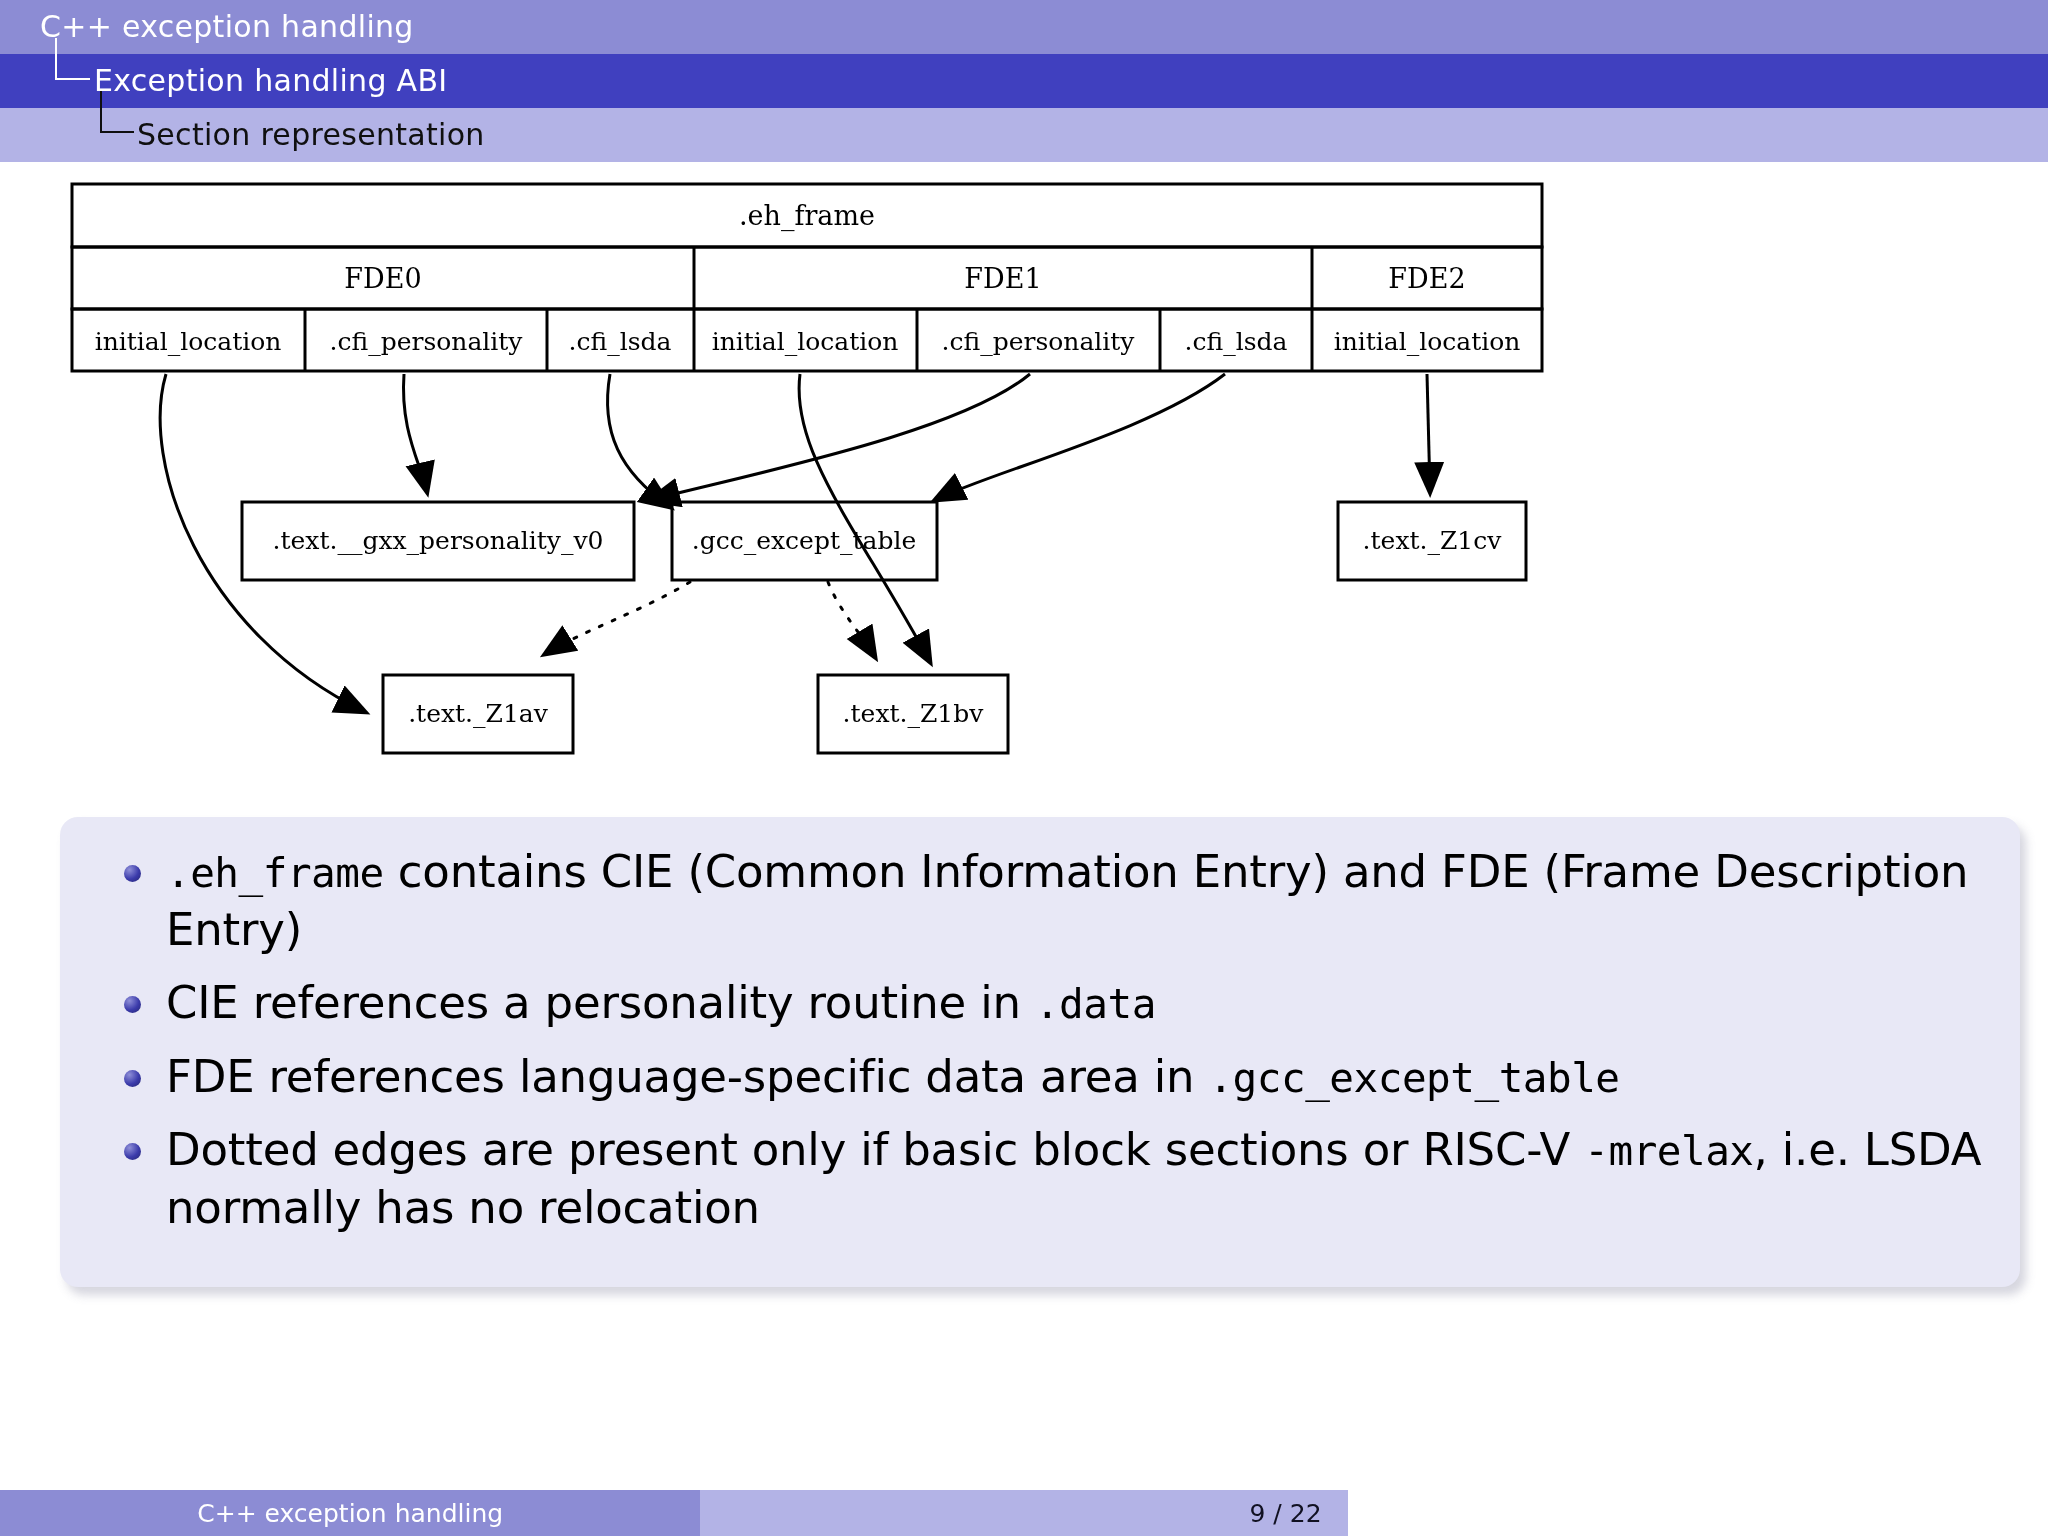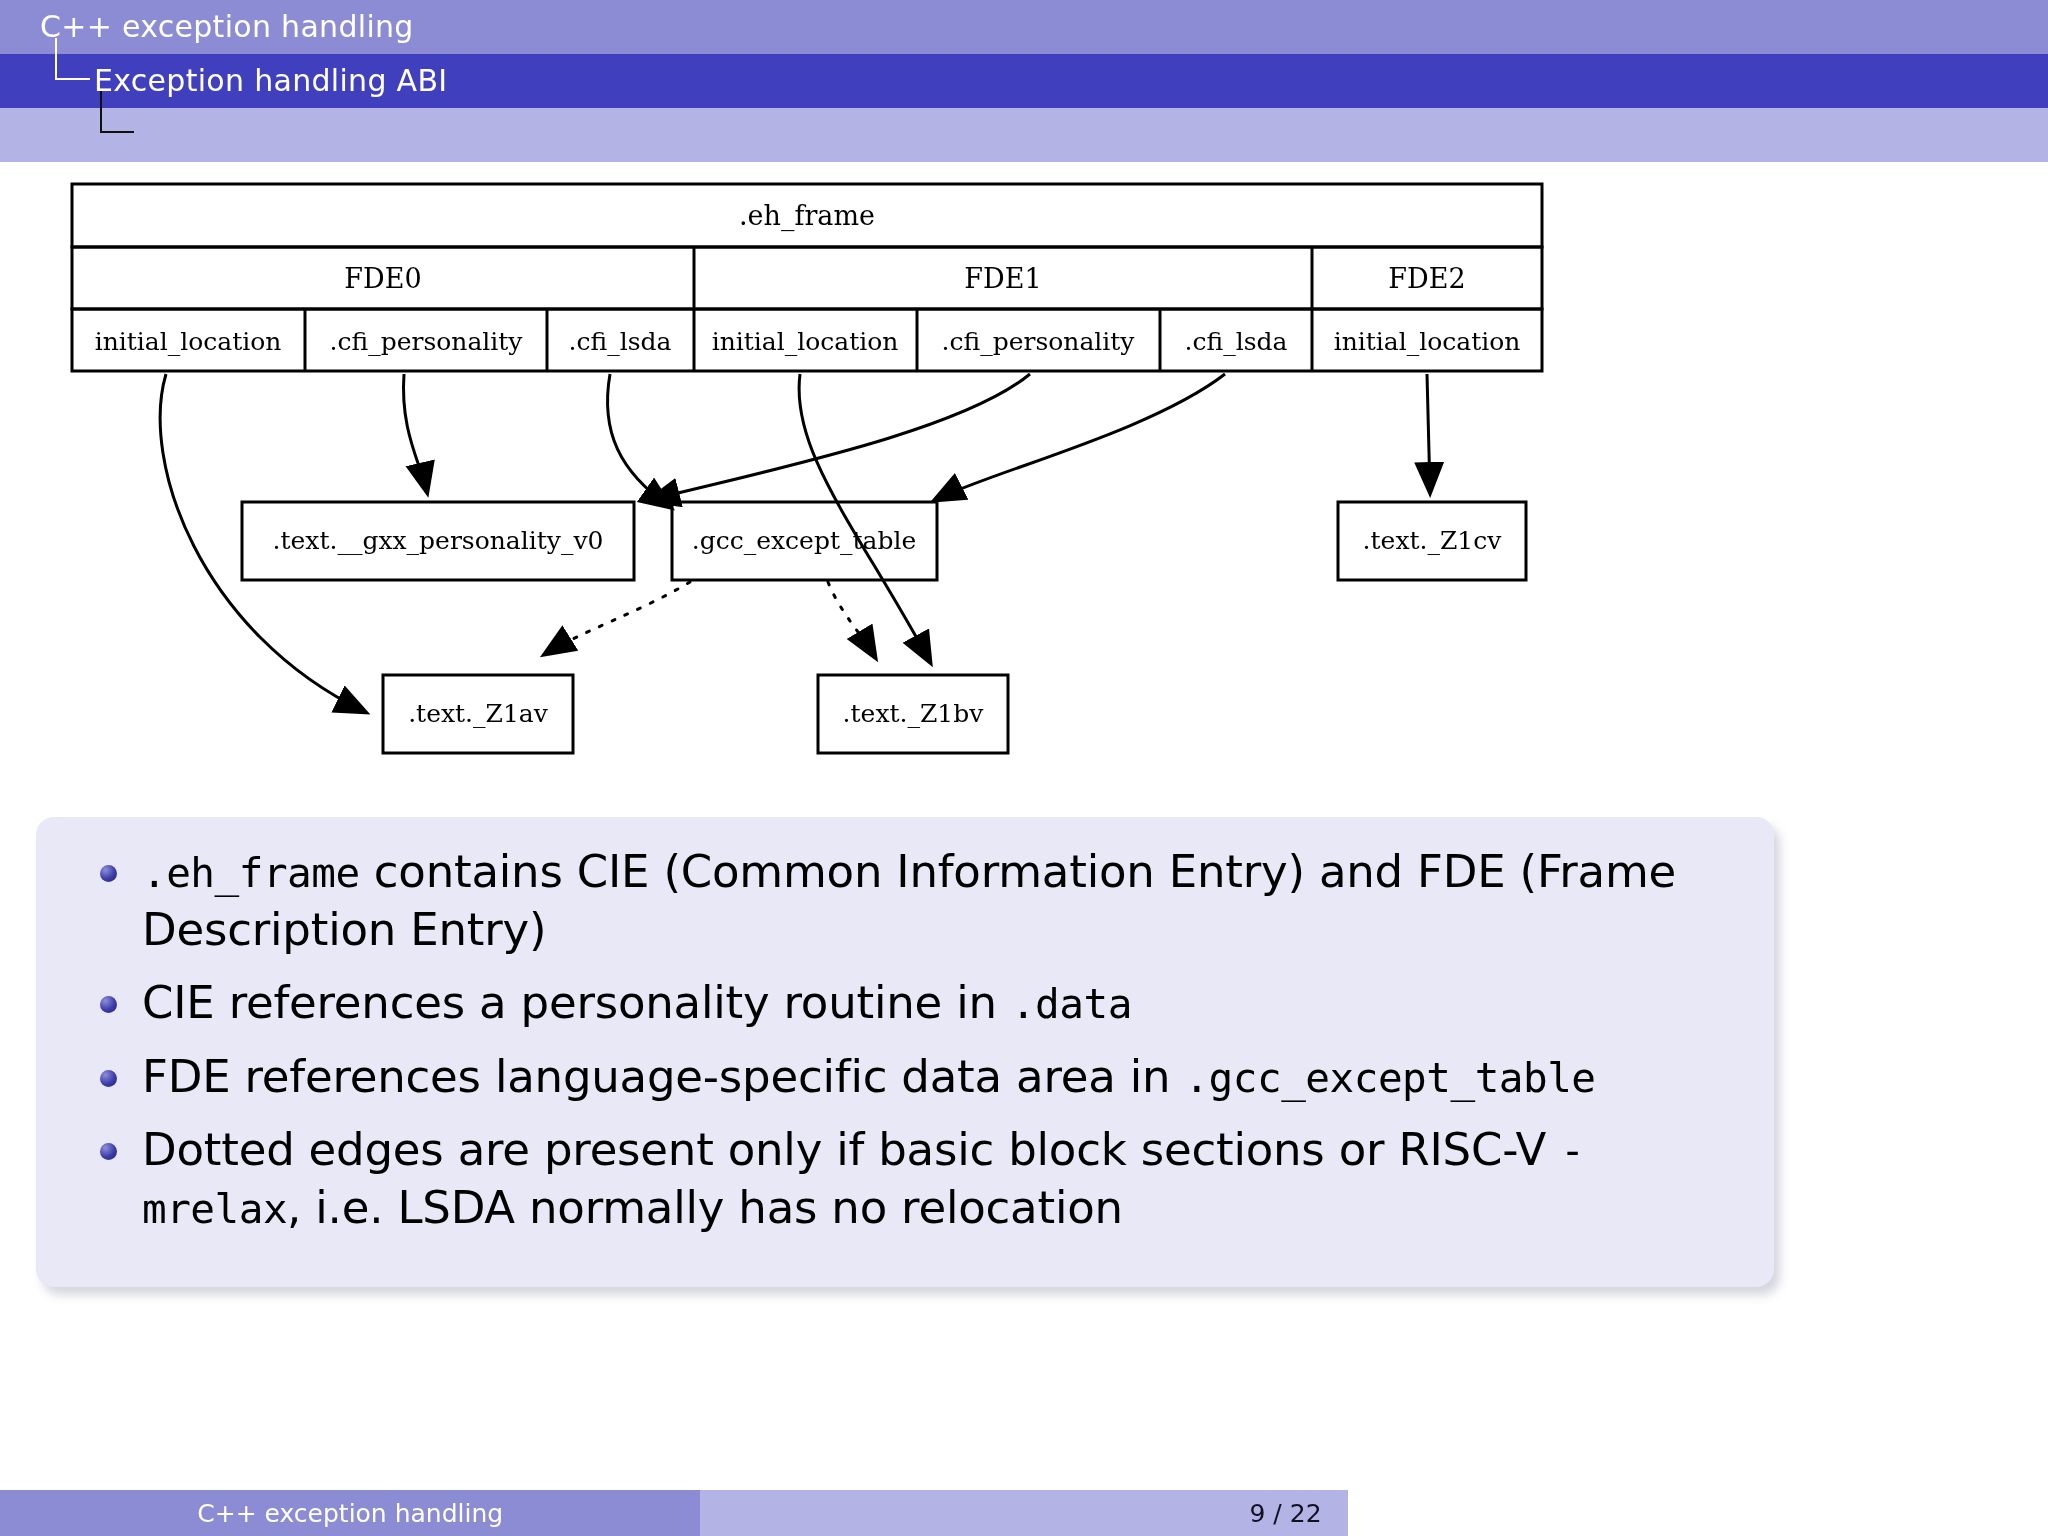--- a/index.html
+++ b/index.html
@@ -79,23 +79,23 @@
   }
   .dgm-text-sm {
     font-family: "DejaVu Serif", serif;
     font-size: 25px;
     fill: #000000;
   }
 
   
   .block {
     position: absolute;
-    left: 36px;
+    left: 60px;
     top: 655px;
-    width: 1738px;
+    width: 1960px;
     background: #e8e8f6;
     border-radius: 18px;
     box-shadow: 6px 8px 10px rgba(120,120,150,0.30);
     padding: 26px 34px 34px 34px;
     box-sizing: border-box;
   }
   ul.bullets {
     list-style: none;
     margin: 0;
     padding: 0;
@@ -163,20 +163,21 @@
 <div class="nav">
   <div class="nav-row level0">
     <span class="nav-label">C++ exception handling</span>
   </div>
   <div class="nav-row level1">
     <span class="tree-stub s1"></span>
     <span class="nav-label">Exception handling ABI</span>
   </div>
   <div class="nav-row level2">
     <span class="tree-stub s2"></span>
+    <span class="nav-label">Section representation</span>
   </div>
 </div>
 
 <div class="slide-body">
 
   <div class="diagram">
     <svg width="2048" height="620" viewBox="0 0 2048 620" xmlns="http://www.w3.org/2000/svg">
       <defs>
         <marker id="arrow" markerWidth="13" markerHeight="13" refX="10" refY="5" orient="auto" markerUnits="strokeWidth">
           <path d="M0,0 L12,5 L0,10 z" fill="#000000"></path>

